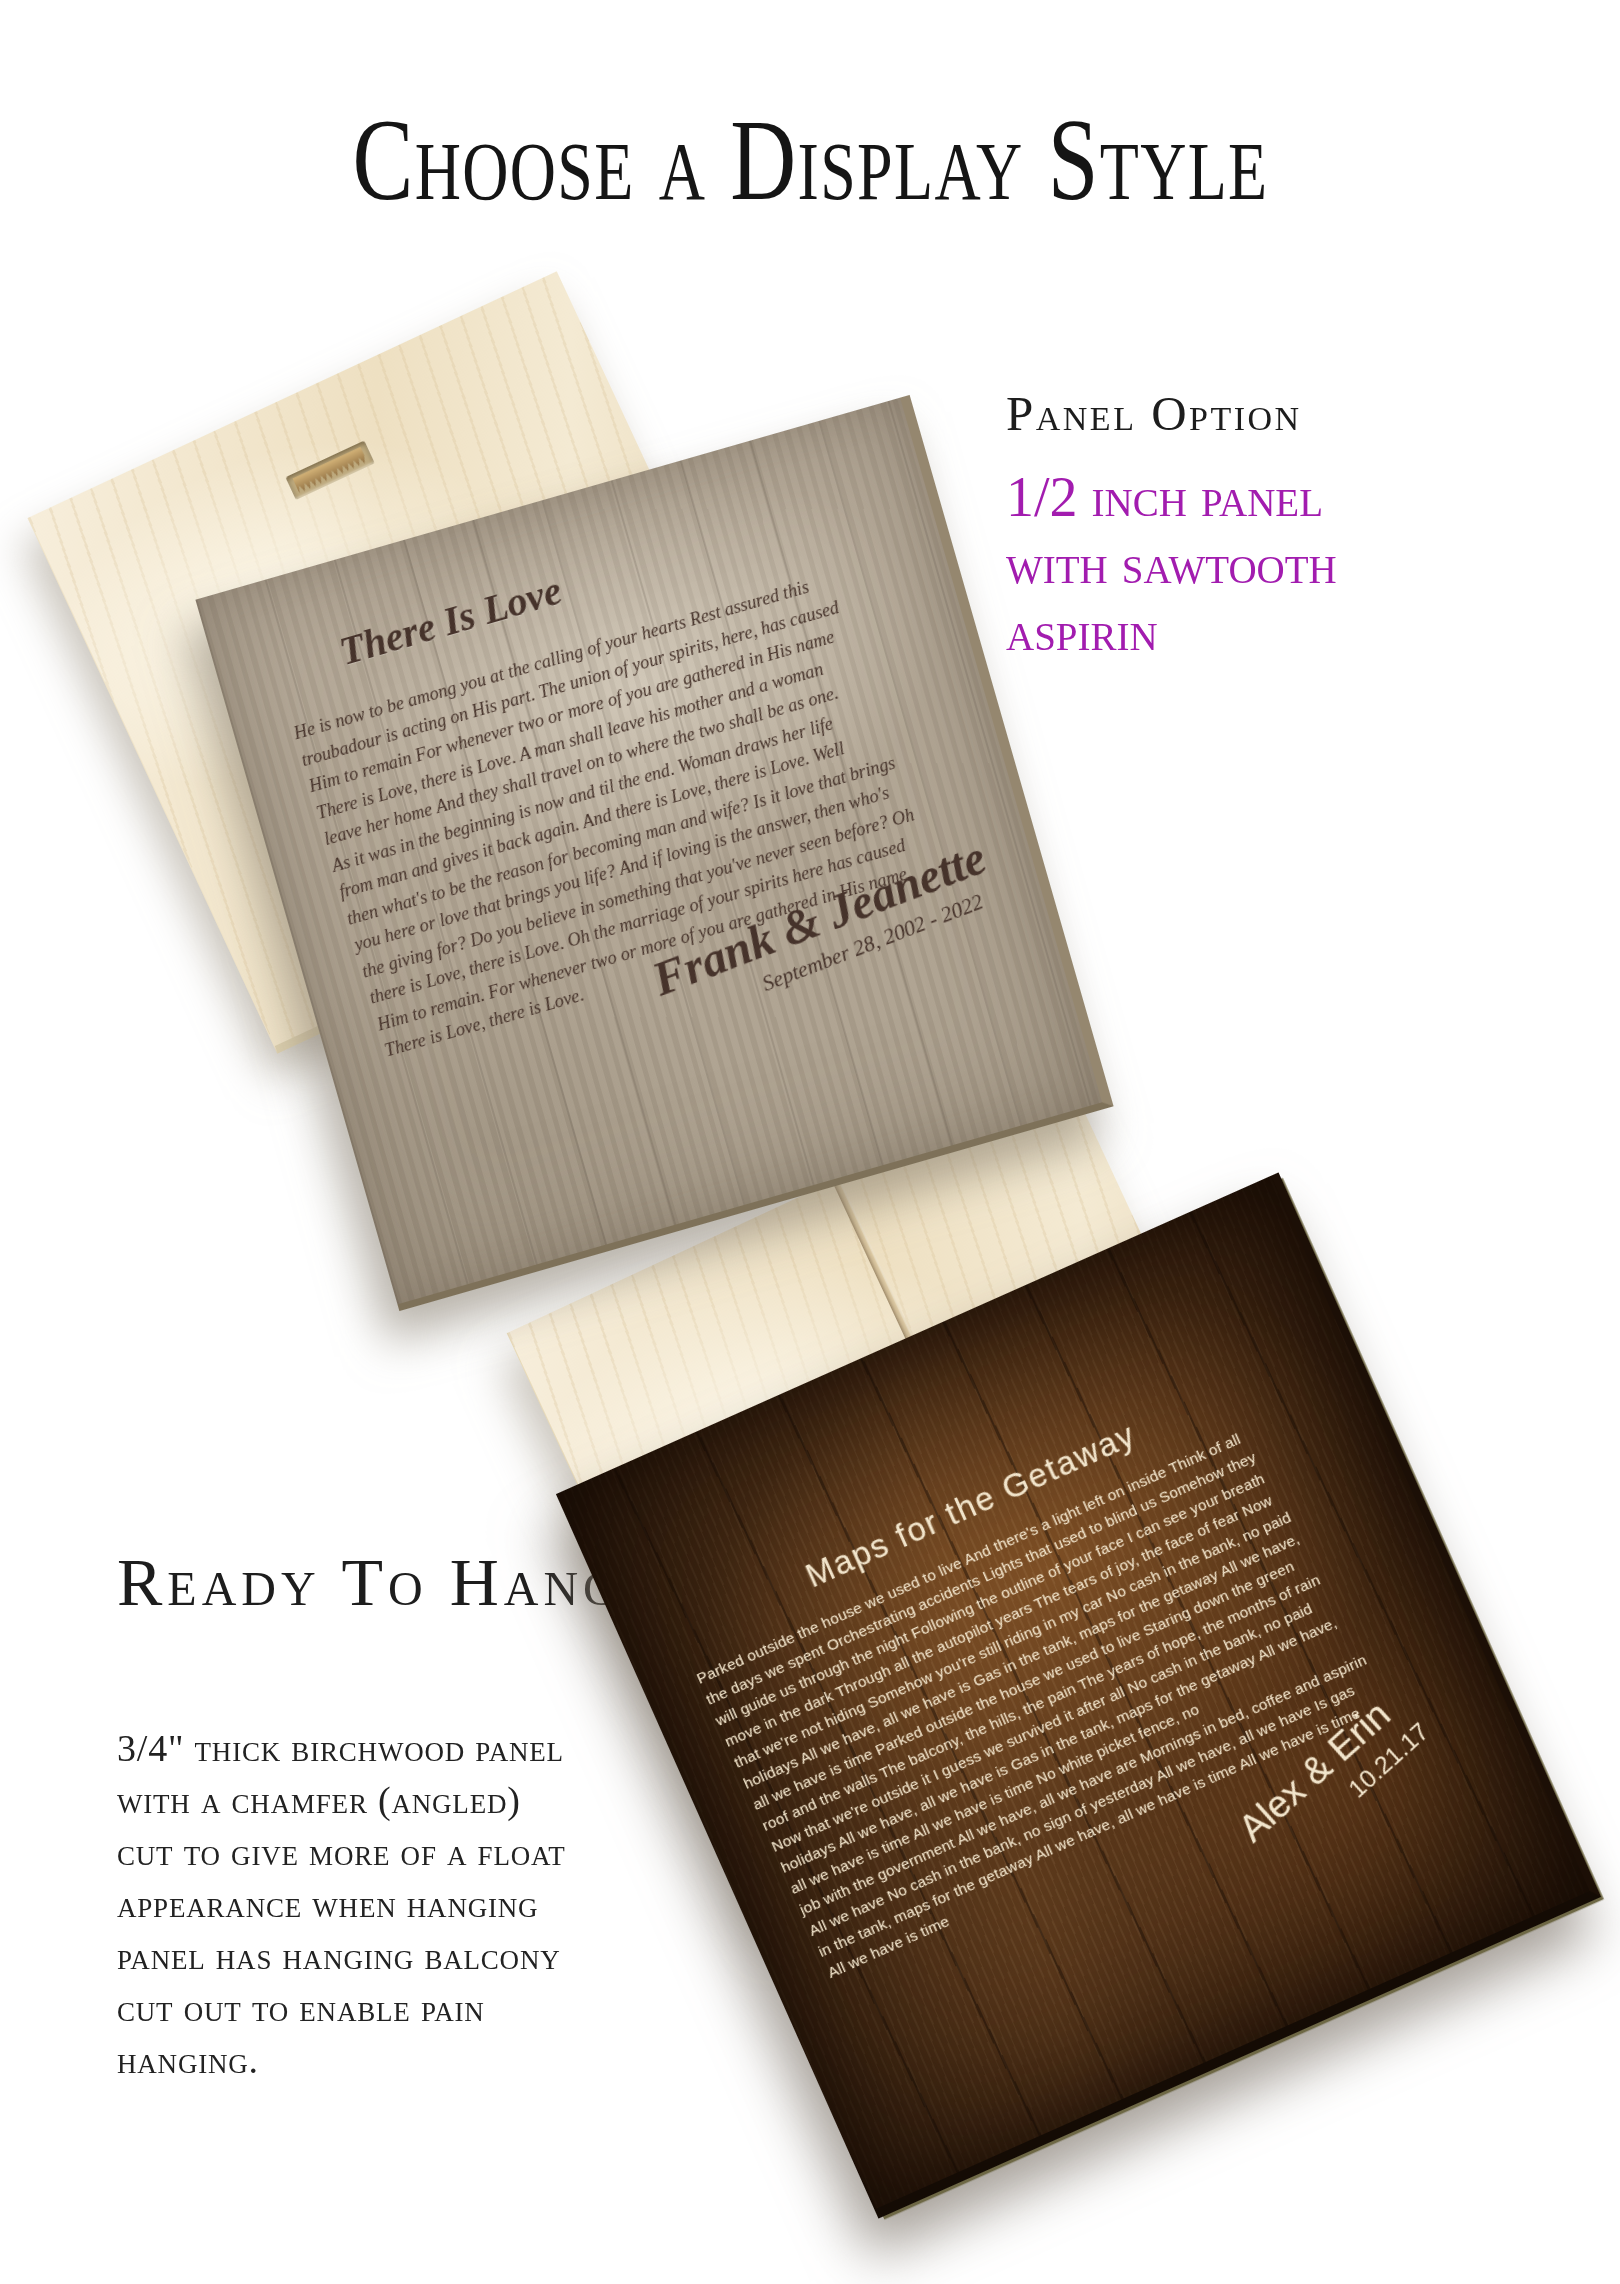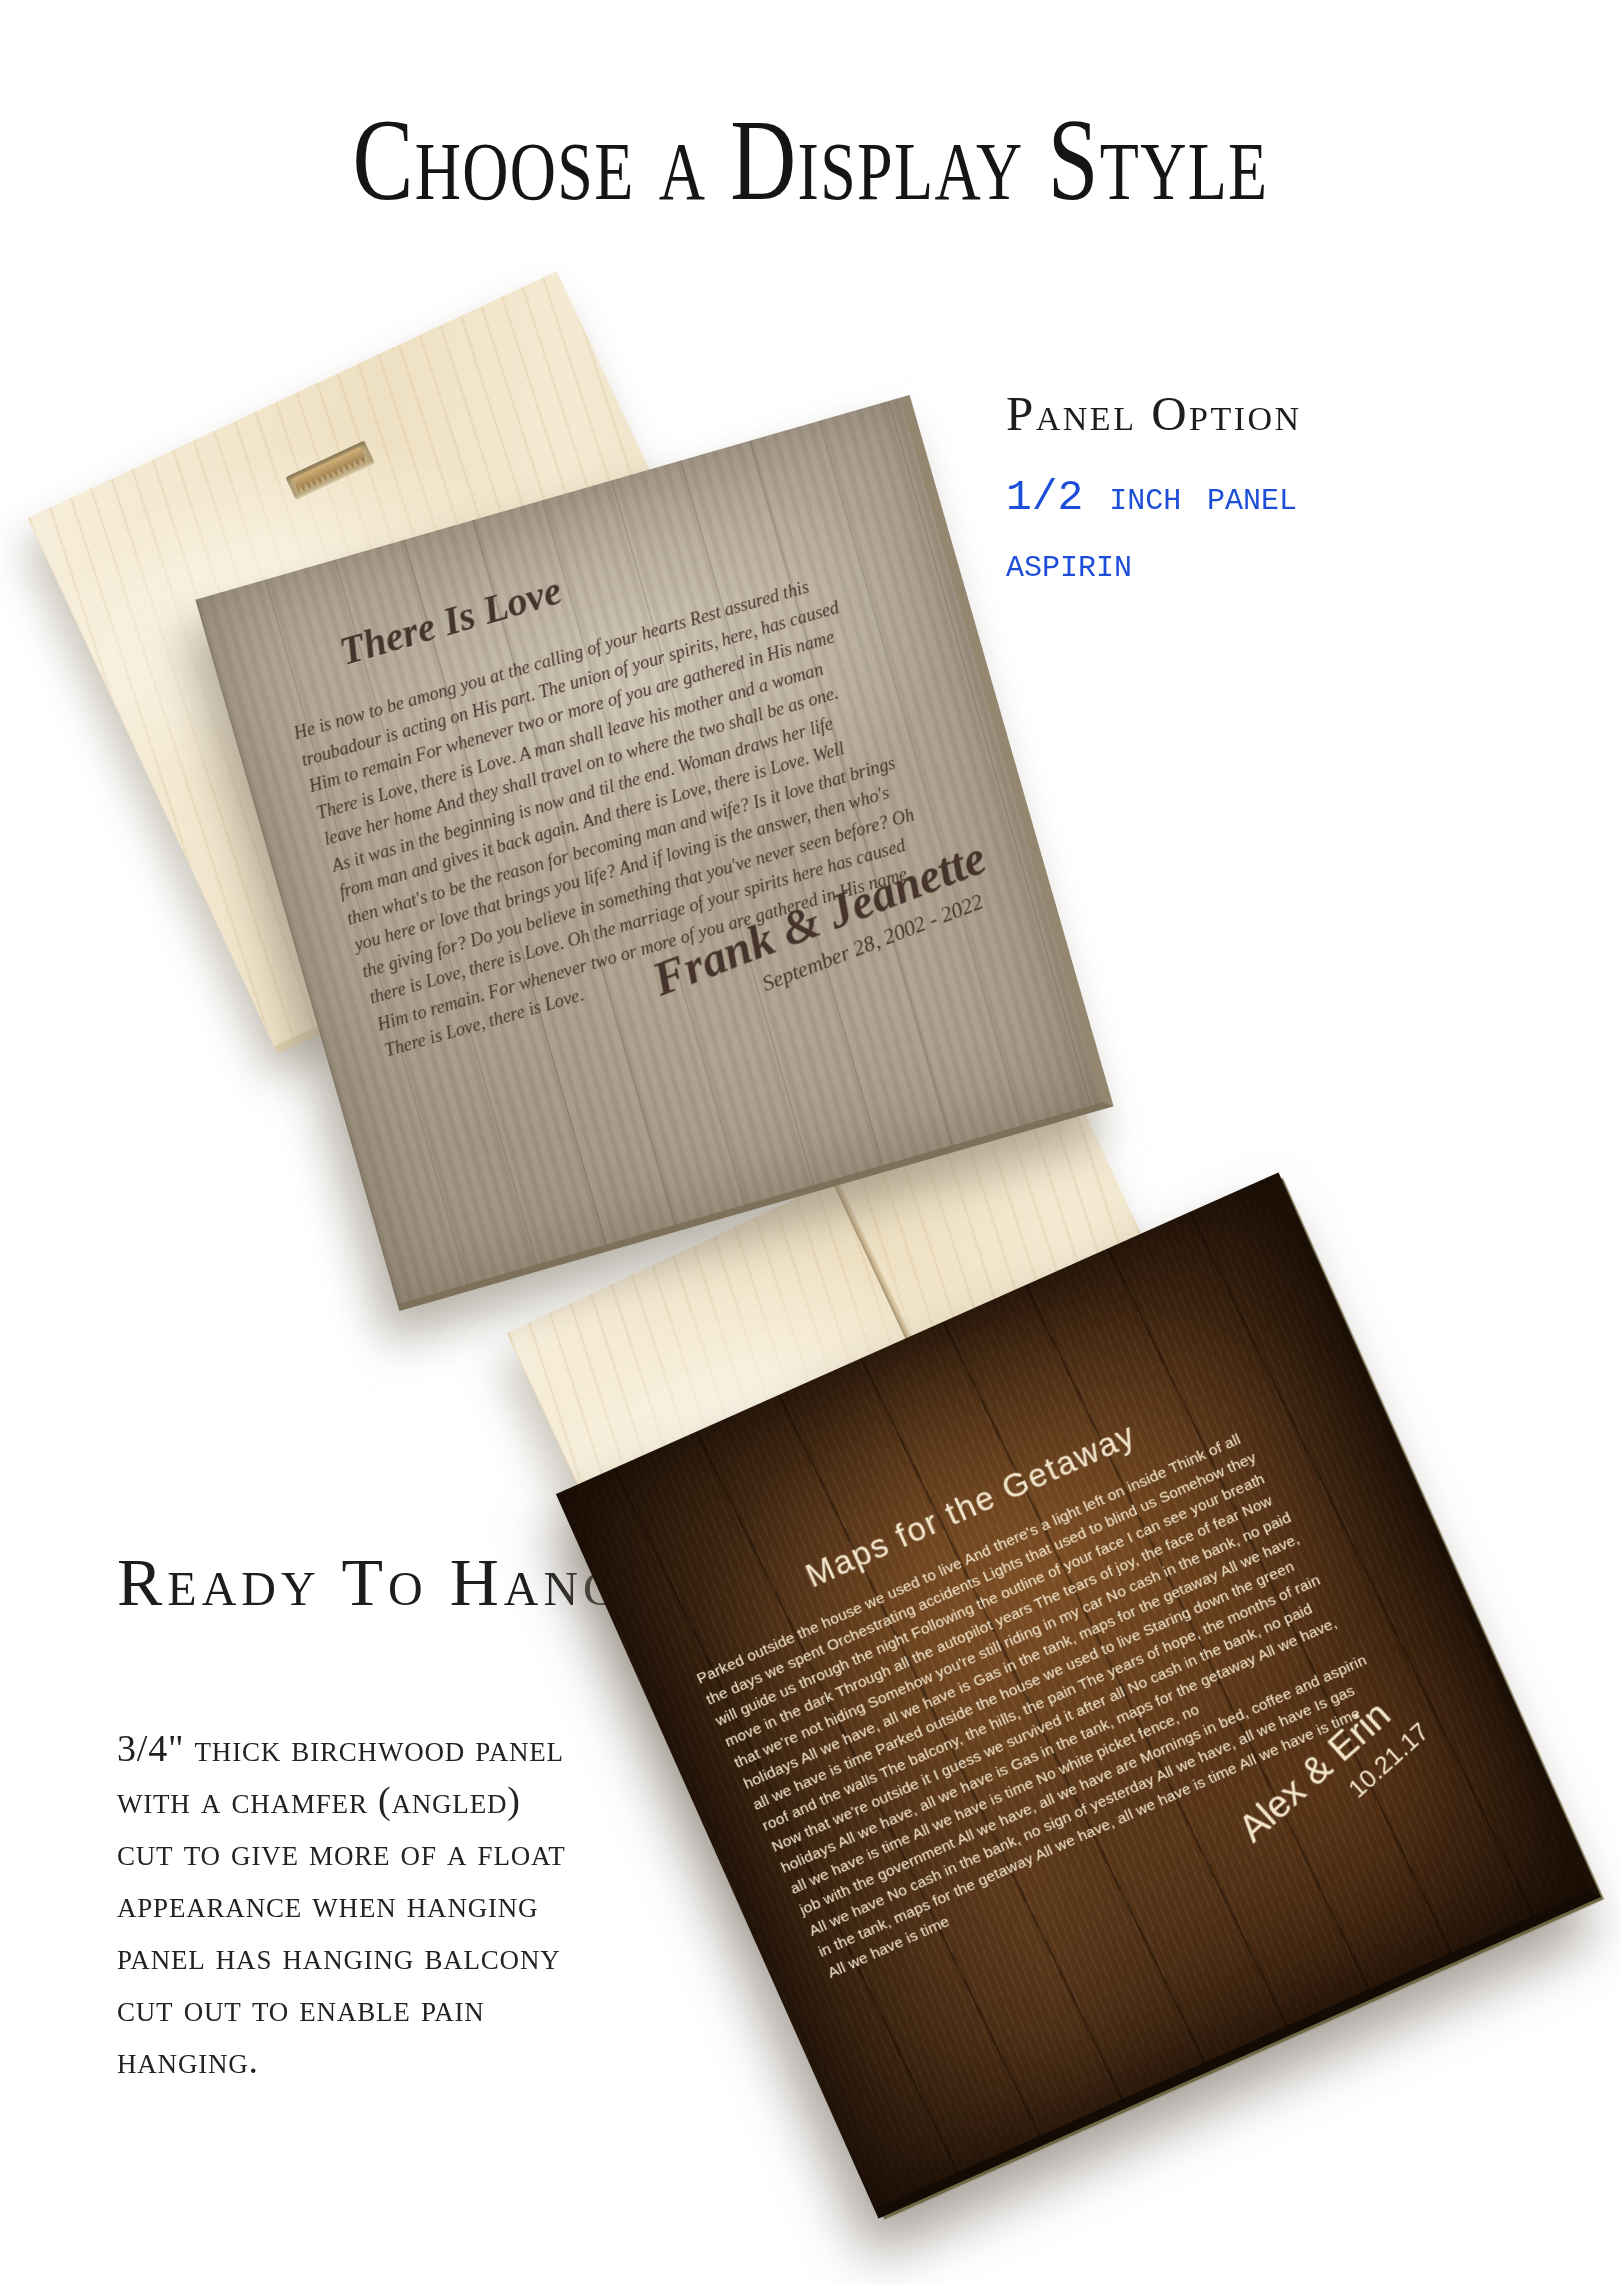--- a/index.html
+++ b/index.html
@@ -12,21 +12,21 @@
   .main-title{
     position:absolute;left:0;top:93px;width:100%;text-align:center;
     font-size:117px;font-variant:small-caps;letter-spacing:1.7px;
     transform:scaleX(.78);transform-origin:50% 50%;white-space:nowrap;color:#151515;
   }
   .block-heading{
     font-variant:small-caps;color:#1d1d1d;white-space:nowrap;
   }
   .panel-option{position:absolute;left:1006px;top:385px;}
   .panel-option .block-heading{font-size:49px;letter-spacing:2.5px;}
-  .panel-option .sub{margin-top:21.7px;font-size:43px;font-variant:small-caps;line-height:67px;color:#1d4ed8;font-family:Liberation Mono, monospace;}
+  .panel-option .sub{margin-top:21.7px;font-size:56px;font-variant:small-caps;line-height:67px;color:#a21caf;}
   .ready-to-hang{position:absolute;left:117px;top:1543px;}
   .ready-to-hang .block-heading{font-size:68px;letter-spacing:5px;}
   .ready-to-hang .para{margin-top:100px;font-size:38px;font-variant:small-caps;line-height:52px;color:#222;letter-spacing:0.8px;}
   
   .panel{position:absolute;}
   .birch{
     background:
       radial-gradient(ellipse 350px 217px at 30% 32%, rgba(255,251,240,.85), rgba(255,251,240,0) 70%),
       radial-gradient(ellipse 433px 267px at 72% 62%, rgba(224,203,160,.45), rgba(224,203,160,0) 72%),
       repeating-linear-gradient(97deg, rgba(213,190,146,.28) 0 2.5px, rgba(255,255,255,0) 2.5px 22.5px),
@@ -152,20 +152,21 @@
     <div class="signature">
       <div class="names">Frank &amp; Jeanette</div>
       <div class="sig-date">September 28, 2002 - 2022</div>
     </div>
   </div>
 
   <div class="panel-option">
     <div class="block-heading">Panel Option</div>
     <div class="sub">
       <div>1/2 inch panel</div>
+      <div>with sawtooth</div>
       <div>aspirin</div>
     </div>
   </div>
 
   <div class="panel birch birch-bottom">
     <div class="groove groove-vertical"></div>
     <div class="groove groove-horizontal"></div>
     <div class="ply-edge"></div>
   </div>
 

